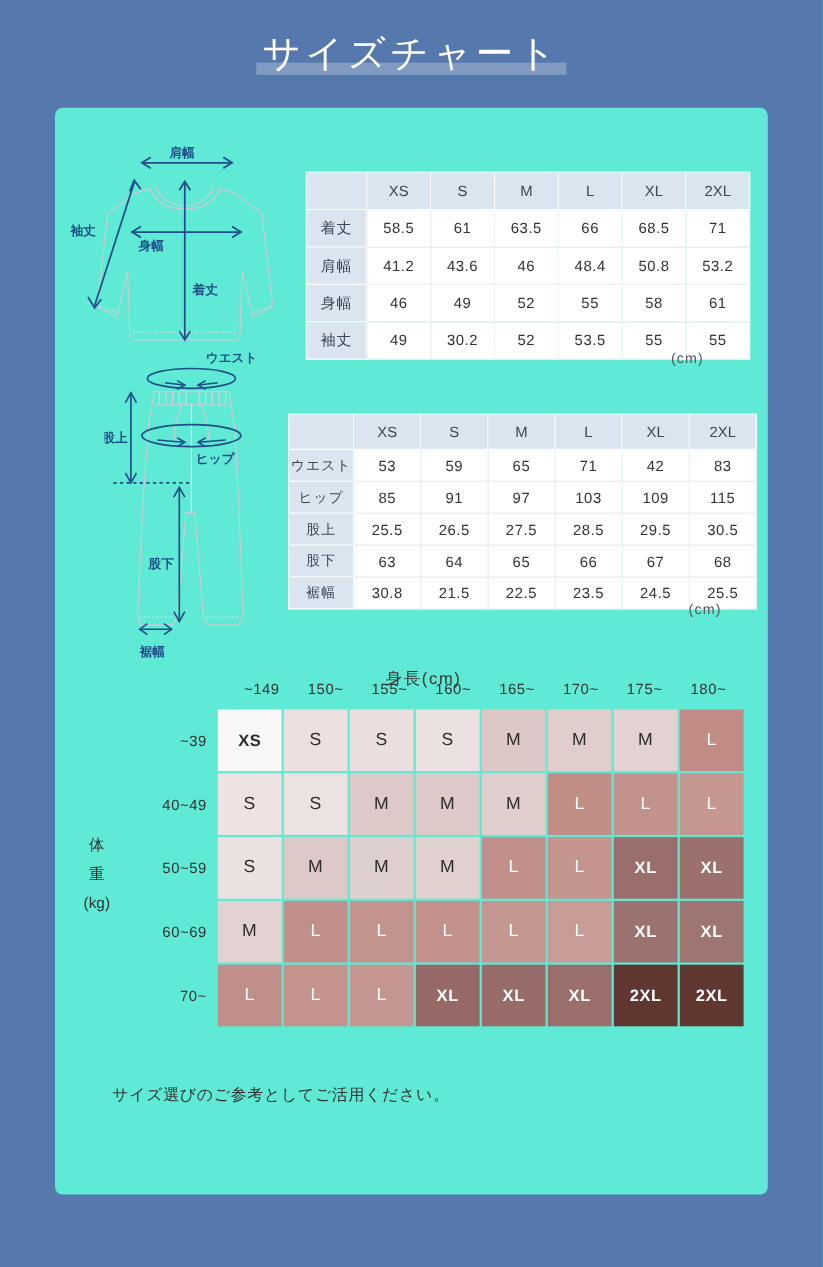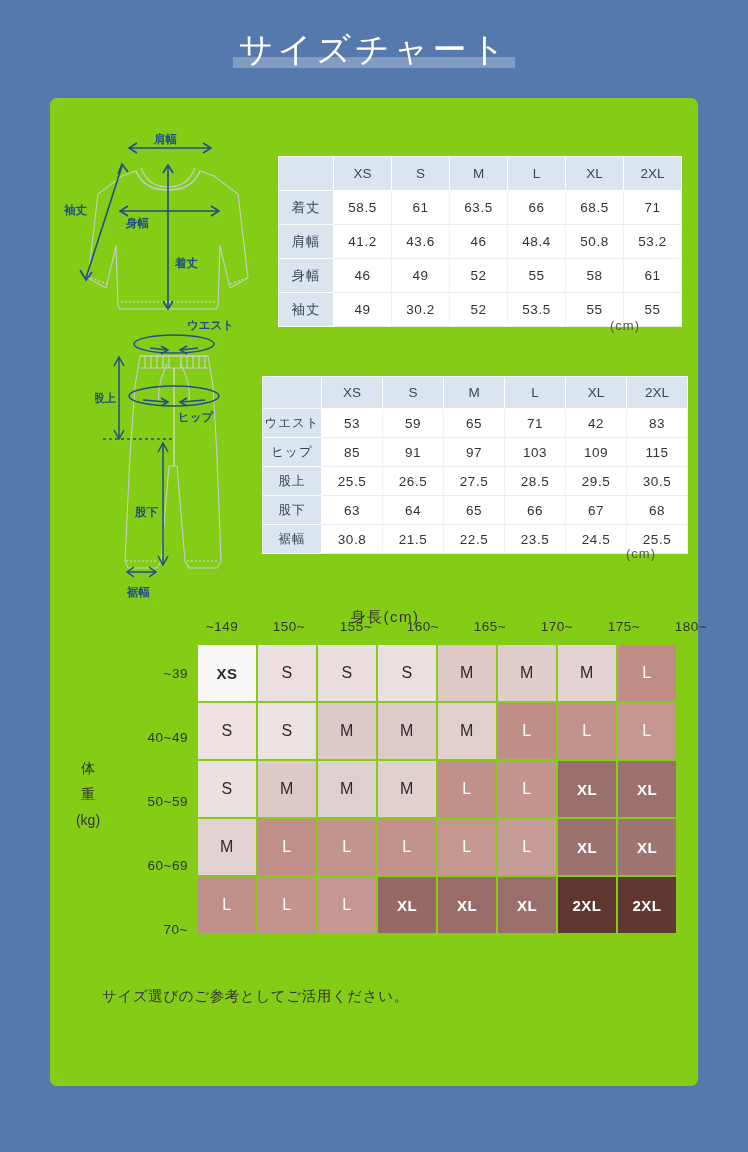--- a/index.html
+++ b/index.html
@@ -49,21 +49,21 @@
     z-index: 1;
   }
 
   
   .card {
     position: absolute;
     left: 50px;
     top: 98px;
     width: 648px;
     height: 988px;
-    background: #84cc16;
+    background: #5eead4;
     border-radius: 7px;
   }
 
   
   .illo-shirt {
     position: absolute;
     left: 8px;
     top: 28px;
     width: 228px;
     height: 198px;
@@ -144,40 +144,40 @@
     position: absolute;
     left: 148px;
     top: 37px;
     display: grid;
     grid-template-columns: repeat(8, 58px);
     grid-auto-rows: 56px;
     gap: 2px;
   }
   .matrix-colhdr {
     position: absolute;
-    left: 143px;
+    left: 159px;
     top: 37px;
     display: grid;
     grid-template-columns: repeat(8, 58px);
-    gap: 9px;
+    gap: 0;
     transform: translateY(-26px);
   }
   .matrix-colhdr div {
     text-align: center;
     font-size: 13.5px;
     color: #333;
     letter-spacing: 0.5px;
   }
   .matrix-rowhdr {
     position: absolute;
     left: 10px;
     top: 37px;
     display: grid;
     grid-auto-rows: 56px;
-    gap: 8px;
+    gap: 2px;
     width: 132px;
   }
   .matrix-rowhdr div {
     display: flex;
     align-items: center;
     justify-content: flex-end;
     font-size: 13.5px;
     color: #333;
     letter-spacing: 0.5px;
     padding-right: 4px;

